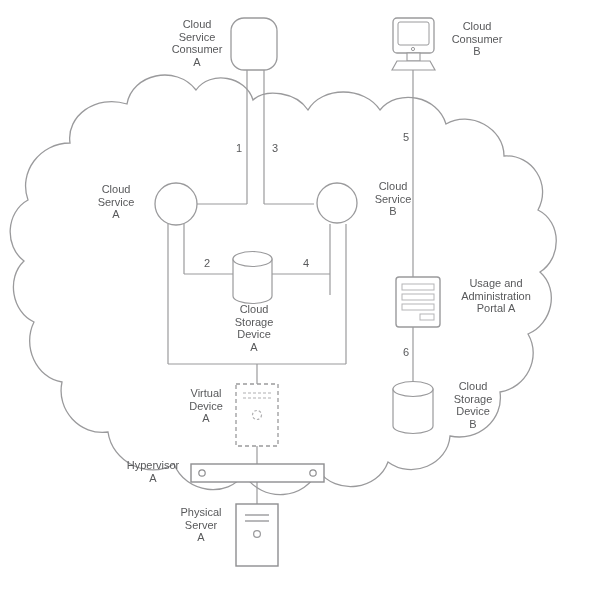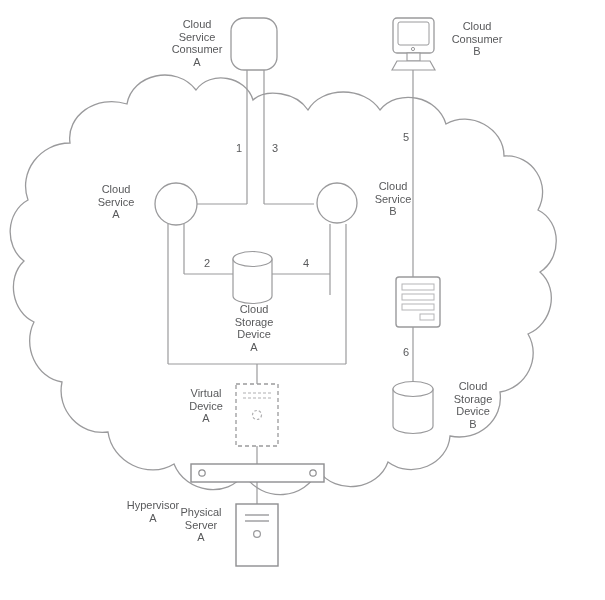--- a/index.html
+++ b/index.html
@@ -158,31 +158,34 @@
 
   <div class="lbl" style="left:362px;top:168px;width:62px;">Cloud
 Service
 B</div>
 
   <div class="lbl" style="left:222px;top:291px;width:64px;">Cloud
 Storage
 Device
 A</div>
 
+  <div class="lbl" style="left:447px;top:265px;width:98px;">Usage and
+Administration
+Portal A</div>
 
   <div class="lbl" style="left:441px;top:368px;width:64px;">Cloud
 Storage
 Device
 B</div>
 
   <div class="lbl" style="left:180px;top:375px;width:52px;">Virtual
 Device
 A</div>
 
-  <div class="lbl" style="left:118px;top:447px;width:70px;margin-top:40px;">Hypervisor
+  <div class="lbl" style="left:118px;top:447px;width:70px;">Hypervisor
 A</div>
 
   <div class="lbl" style="left:170px;top:494px;width:62px;">Physical
 Server
 A</div>
 
   <div class="num" style="left:236px;top:130px;">1</div>
 
   <div class="num" style="left:204px;top:245px;">2</div>
 

